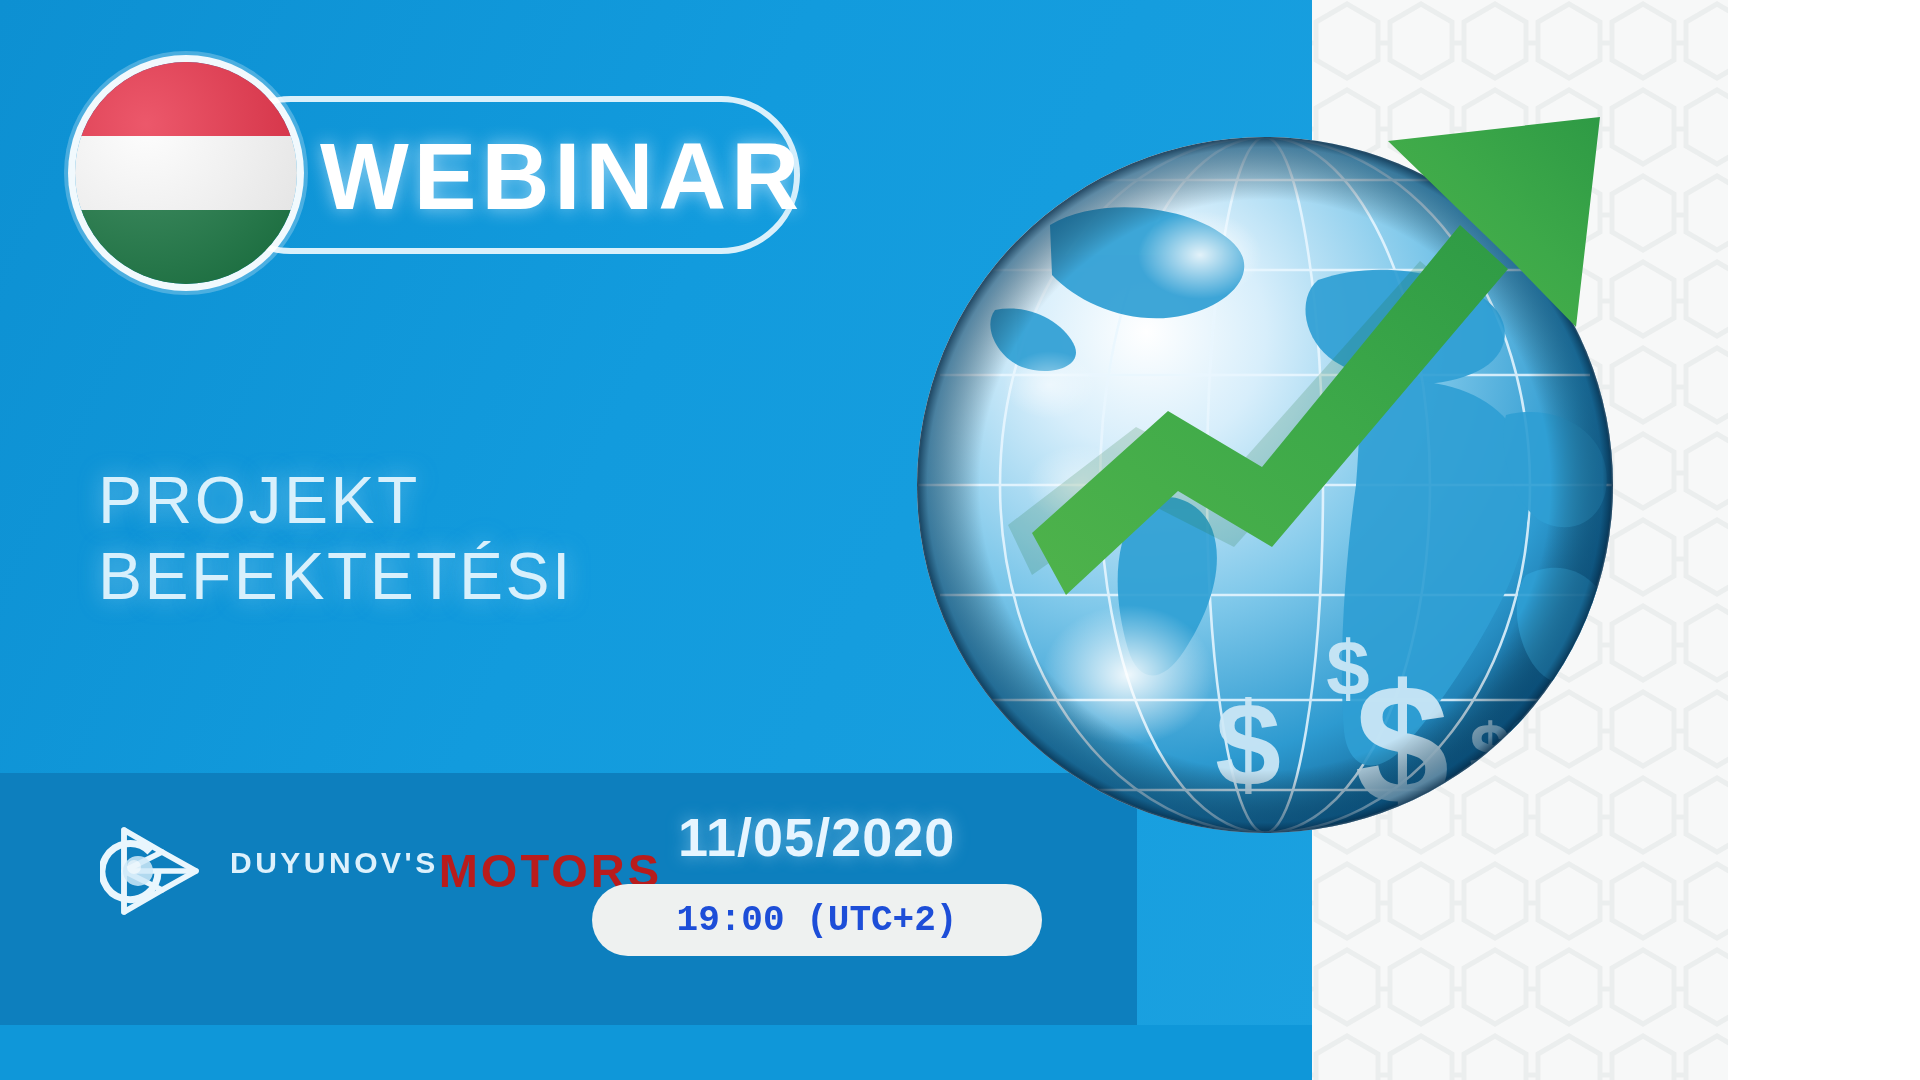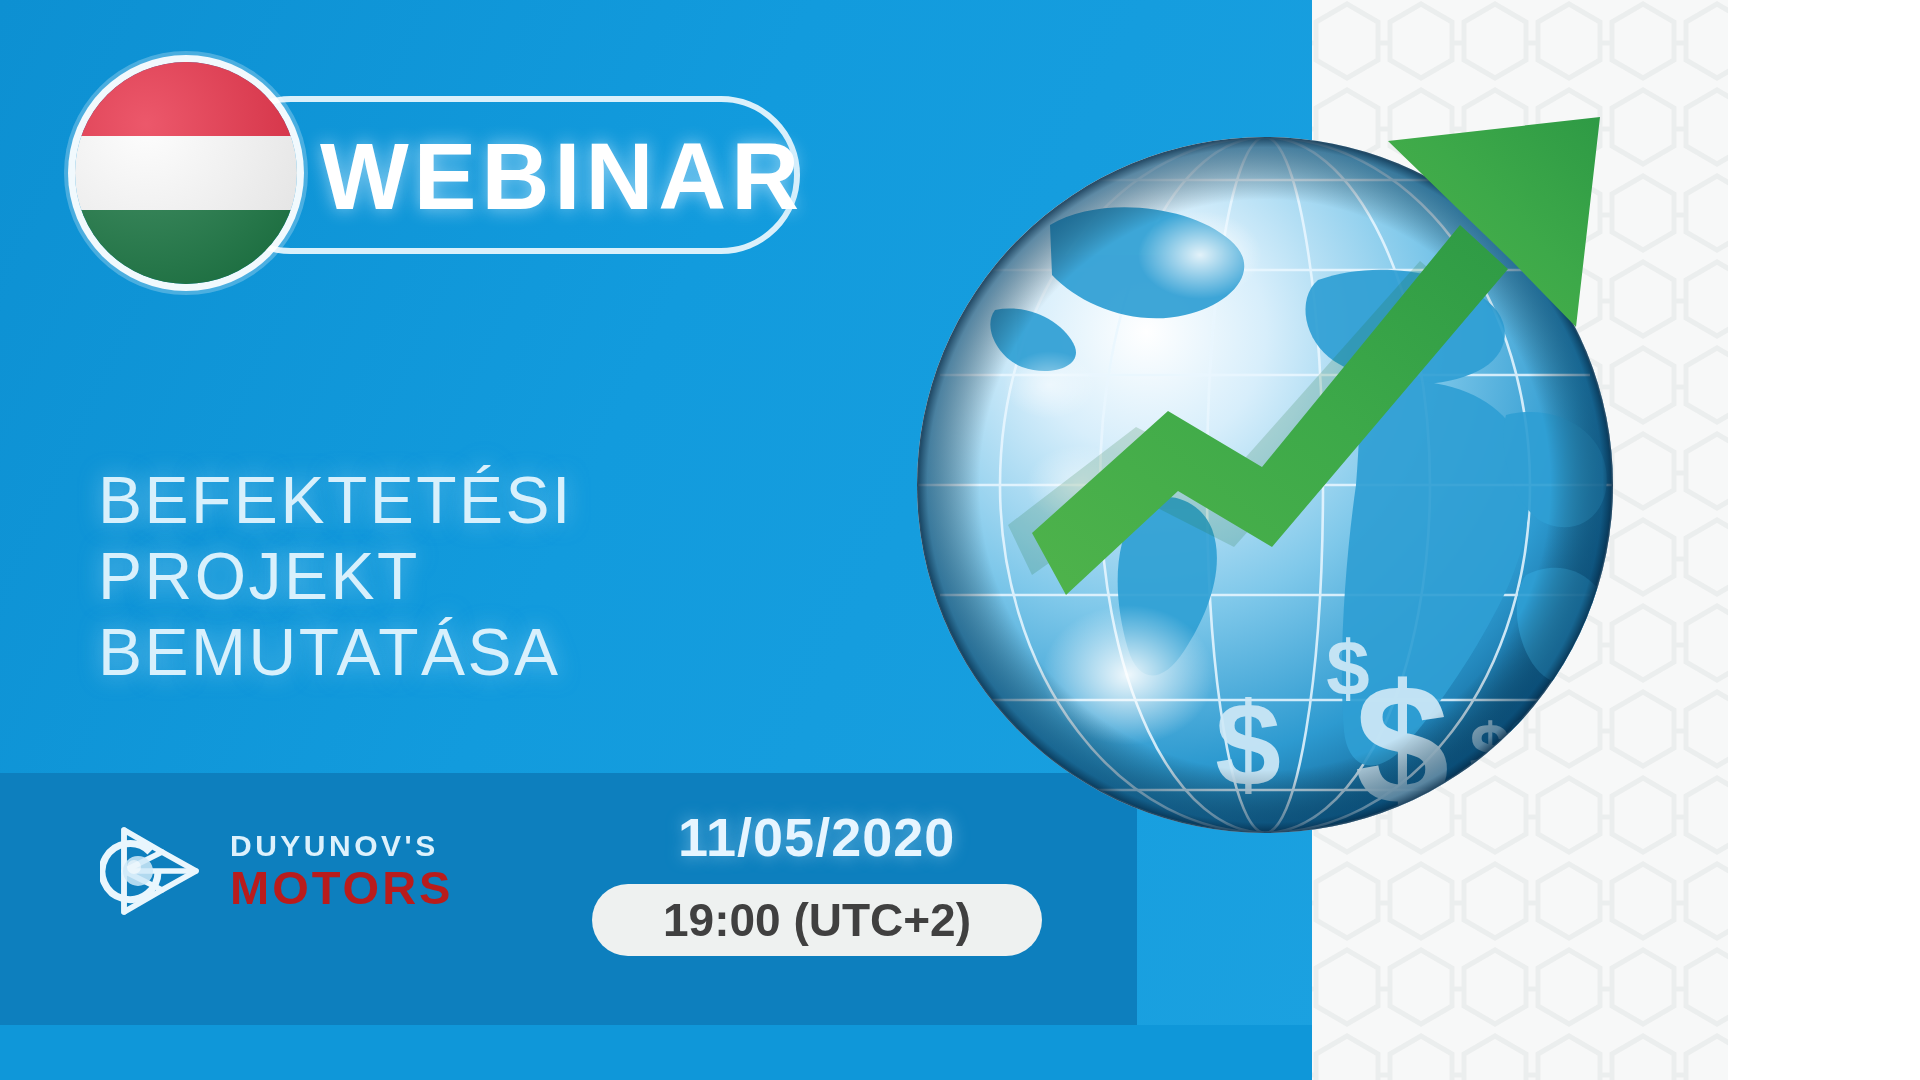--- a/index.html
+++ b/index.html
@@ -39,31 +39,31 @@
      text-shadow:0 0 18px rgba(190,230,252,.75);}
 
   
   .headline{position:absolute;left:98px;top:462px;}
   .headline div{color:#d8f0fc;font-size:66px;font-weight:400;letter-spacing:2.5px;
      line-height:76px;text-shadow:0 0 22px rgba(180,225,250,.55);white-space:nowrap;}
 
   
   .brand{position:absolute;left:100px;top:812px;display:flex;align-items:center;gap:22px;}
   .brand-mark{width:108px;height:118px;flex:0 0 auto;}
-  .brand-text{display:flex;flex-direction:column;justify-content:flex-end;}
+  .brand-text{display:flex;flex-direction:row;justify-content:flex-end;}
   .brand-top{color:#ddf1fc;font-size:30px;font-weight:700;letter-spacing:3.5px;line-height:34px;}
   .brand-bottom{color:#b91c1c;font-size:47px;font-weight:700;letter-spacing:3px;line-height:50px;}
 
   
   .date-text{position:absolute;left:678px;top:806px;width:300px;
      color:#e6f5ff;font-size:54px;font-weight:700;letter-spacing:1px;
      text-shadow:0 0 16px rgba(160,215,245,.6);}
   .time-pill{position:absolute;left:592px;top:884px;width:450px;height:72px;
      background:#eef1f0;border-radius:40px;display:flex;align-items:center;justify-content:center;}
-  .time-pill span{color:#404040;font-size:46px;font-weight:700;letter-spacing:0px;}
+  .time-pill span{color:#1d4ed8;font-size:36px;font-weight:700;letter-spacing:0px;font-family:Liberation Mono, monospace;}
 
   
   .globe-wrap{position:absolute;left:900px;top:55px;width:860px;height:900px;}
 </style>
 </head>
 <body>
 
 <div id="stage">
 
   <div class="right-panel">
@@ -91,23 +91,22 @@
       <div class="flag-red"></div>
       <div class="flag-white"></div>
       <div class="flag-green"></div>
       <div class="flag-shade"></div>
     </div>
   </div>
 
   <div class="webinar-label">WEBINAR</div>
 
   <div class="headline">
+    <div>PROJEKT</div>
     <div>BEFEKTETÉSI</div>
-    <div>PROJEKT</div>
-    <div>BEMUTATÁSA</div>
   </div>
 
   <div class="brand">
     <svg class="brand-mark" viewBox="0 0 108 118">
       <g fill="none" stroke="#e9f6fd" stroke-width="5.5" stroke-linejoin="round" stroke-linecap="round">
         <path d="M24 18 L24 100"></path>
         <path d="M24 18 L62 40 L24 59 Z"></path>
         <path d="M24 100 L62 78 L24 59 Z"></path>
         <path d="M24 59 L96 59"></path>
         <path d="M62 40 L96 59 L62 78"></path>

